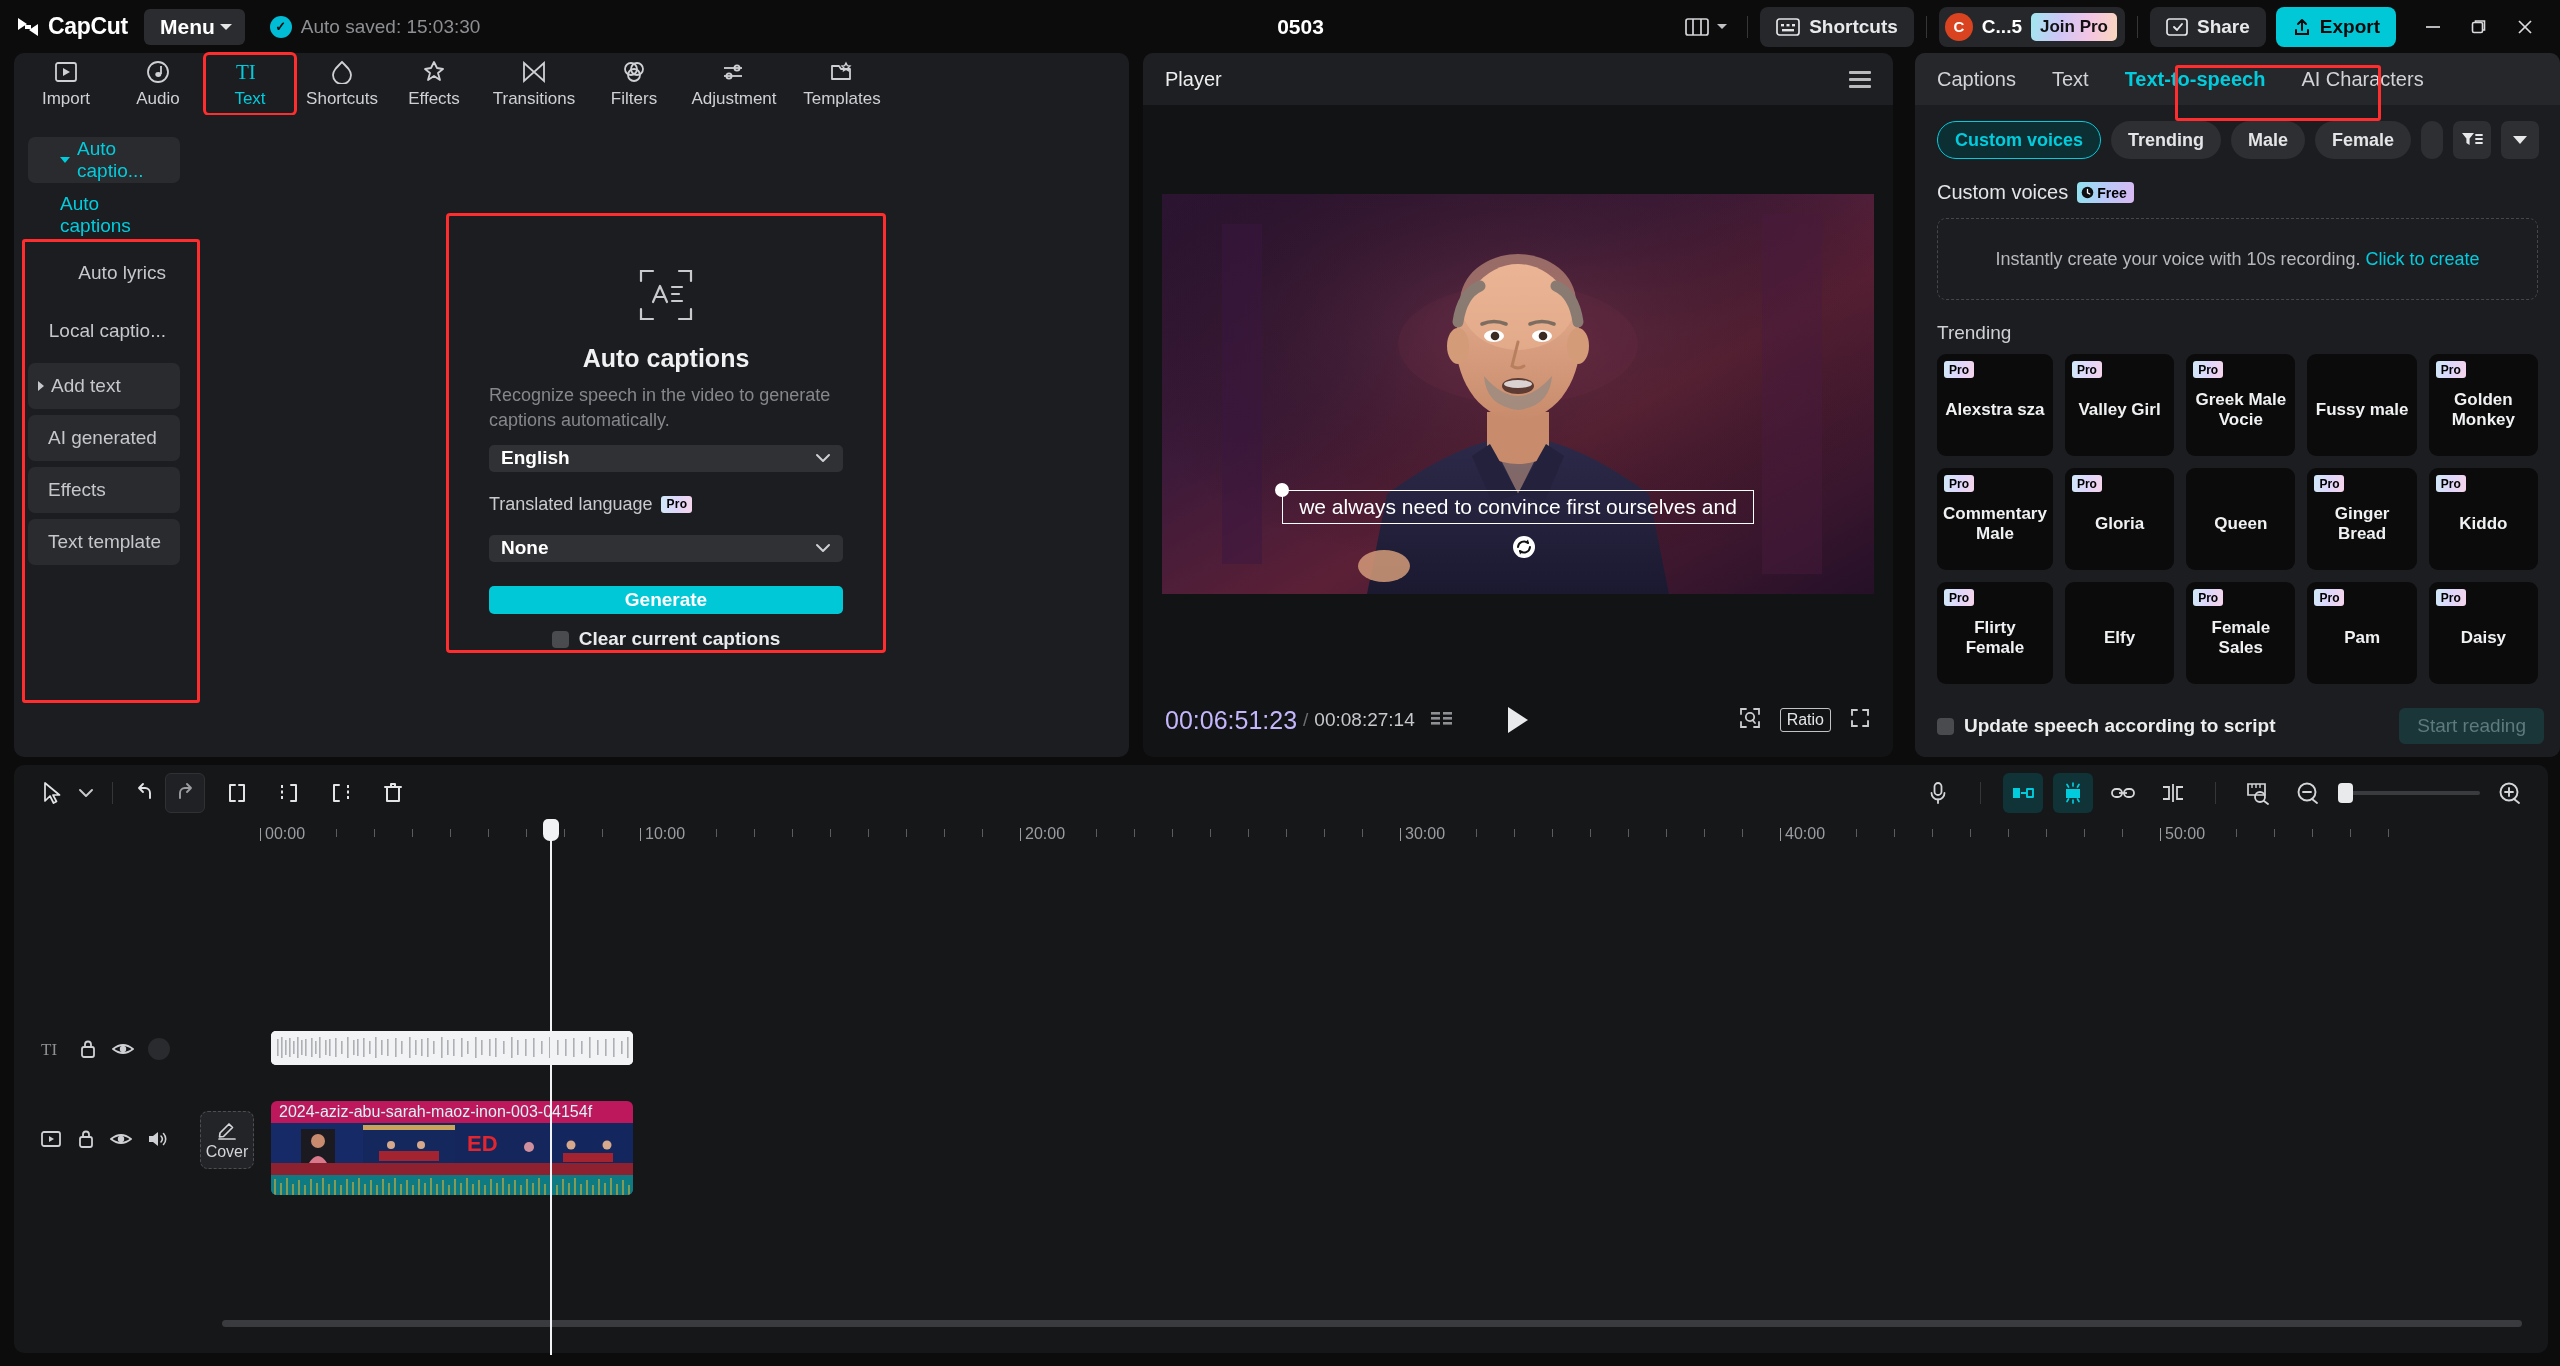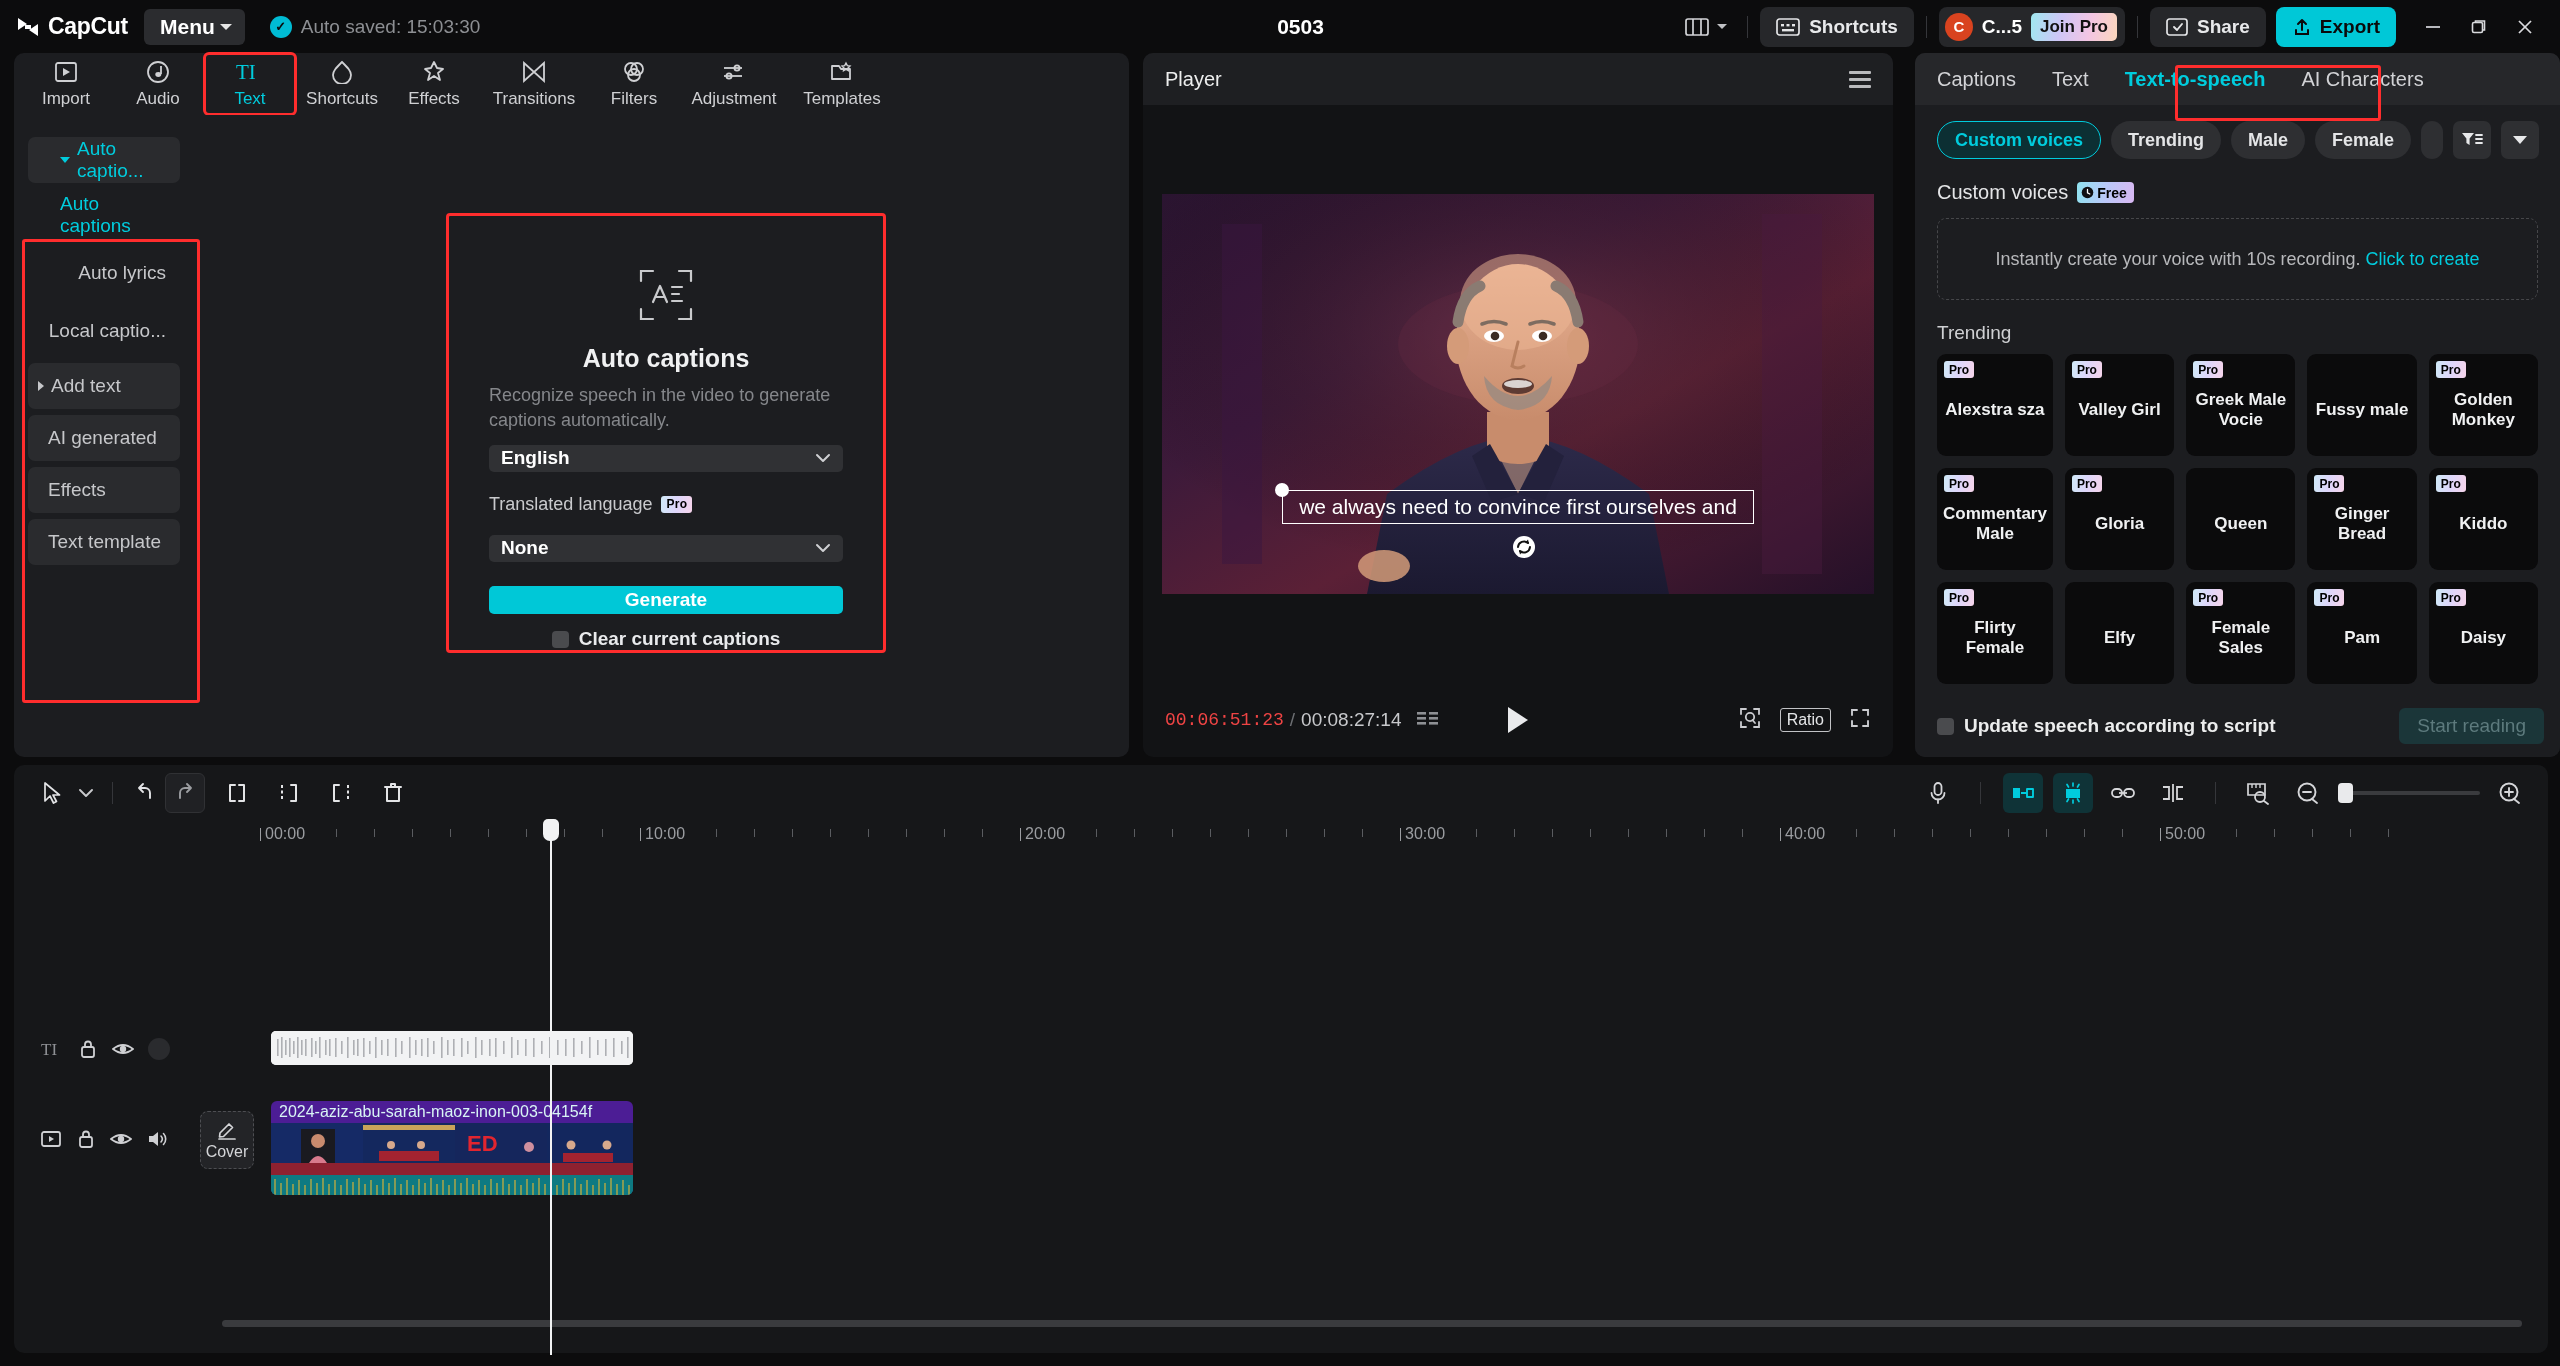--- a/index.html
+++ b/index.html
@@ -176,21 +176,21 @@
     position: absolute; left: 113px; top: 289px; width: 14px; height: 14px;
     border-radius: 50%; background: #fff; cursor: pointer;
   }
   .rot-handle {
     position: absolute; left: 349px; top: 340px; width: 26px; height: 26px; cursor: pointer;
   }
   .player-ctl {
     position: absolute; bottom: 0; left: 0; width: 750px; height: 74px;
     display: flex; align-items: center; padding: 0 22px;
   }
-  .tc-cur { font-size: 18px; color: #ef4444; font-family: Liberation Mono, monospace; }
+  .tc-cur { font-size: 25px; color: #c4b5fd; }
   .tc-sep { font-size: 19px; color: #6d6f73; margin: 0 6px; }
   .tc-tot { font-size: 19px; color: #c7c8cb; }
   .play-tri {
     position: absolute; left: 50%; transform: translateX(-50%);
     width: 0; height: 0; border-top: 13px solid transparent; border-bottom: 13px solid transparent;
     border-left: 20px solid #e9eaec; cursor: pointer;
   }
   .pc-right { margin-left: auto; display: flex; align-items: center; gap: 18px; }
   .ratio-box {
     border: 1.6px solid #c2c3c6; border-radius: 3px; padding: 2px 6px;
@@ -290,21 +290,21 @@
     border: 1.4px dashed #4d4e52; border-radius: 8px; background: #232427;
     display: flex; flex-direction: column; align-items: center; justify-content: center; gap: 3px;
     font-size: 16px; color: #d4d5d8; cursor: pointer;
   }
   .textclip {
     position: absolute; left: 257px; width: 362px; height: 34px;
     background: #f2f3f4; border-radius: 5px; overflow: hidden; cursor: pointer;
   }
   .vidclip {
     position: absolute; left: 257px; width: 362px; height: 94px;
-    background: #4c1d95; border-radius: 6px; overflow: hidden; cursor: pointer;
+    background: #be185d; border-radius: 6px; overflow: hidden; cursor: pointer;
   }
   .vc-name {
     height: 22px; font-size: 16px; color: #d8f4f5; padding: 2px 0 0 8px;
     white-space: nowrap; overflow: hidden;
   }
   .vc-thumbs { position: relative; height: 52px; overflow: hidden; }
   .vc-audio { height: 20px; background: #0e7a82; }
   .playhead { position: absolute; top: 0; width: 2px; background: #f2f3f4; z-index: 9; }
   .ph-knob {
     position: absolute; top: -2px; left: -7px; width: 16px; height: 22px;

